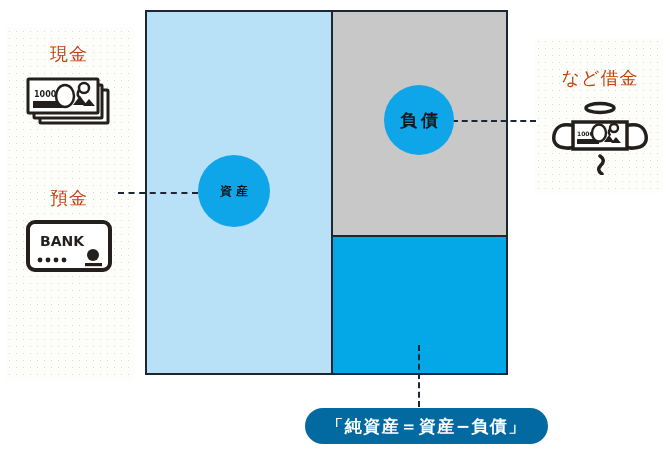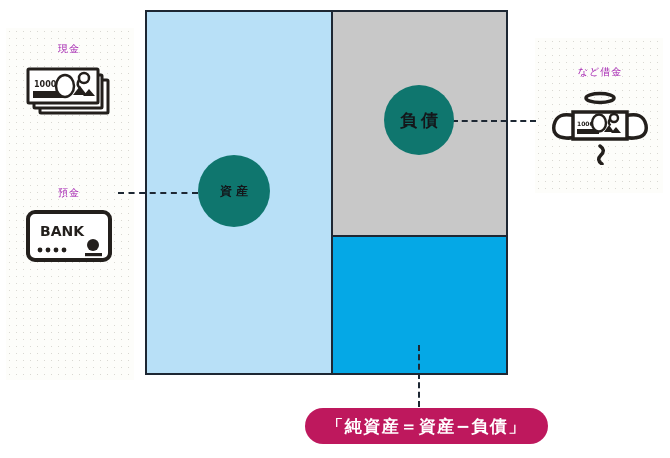--- a/index.html
+++ b/index.html
@@ -39,21 +39,21 @@
     background:#c8c8c8;
     border-bottom:2px solid #1d2733;
   }
   #cell-networth{
     left:186px;top:225px;width:173px;height:136px;
     background:#05a8e6;
   }
 
   
   .bubble{
-    position:absolute;border-radius:50%;background:#0f766e;
+    position:absolute;border-radius:50%;background:#0ea5e9;
     display:flex;align-items:center;justify-content:center;
     color:#14161a;font-weight:bold;letter-spacing:4px;
     text-indent:4px;
     font-family:"DejaVu Sans","Liberation Sans",sans-serif;
   }
   #bubble-assets{left:198px;top:155px;width:72px;height:72px;font-size:12px;}
   #bubble-liabilities{left:384px;top:85px;width:70px;height:70px;font-size:17px;}
   #bubble-networth{left:376px;top:263px;width:84px;height:84px;font-size:17px;}
 
   
@@ -65,36 +65,36 @@
     position:absolute;width:0;
     border-left:2.5px dashed #1d2733;
   }
   #conn-deposit{left:118px;top:192px;width:80px;}
   #conn-liab{left:452px;top:120px;width:84px;}
   #conn-networth{left:418px;top:345px;height:62px;}
 
   
   .item{position:absolute;text-align:center;width:118px;}
   .item-label{
-    font-size:10px;color:#a21caf;letter-spacing:1px;
+    font-size:18px;color:#c2410c;letter-spacing:1px;
     margin-bottom:7px;white-space:nowrap;
-    font-family:Liberation Mono, monospace;
+    font-family:Liberation Sans, sans-serif;
   }
   .item-art{display:flex;align-items:center;justify-content:center;}
 
   #item-cash{left:10px;top:42px;}
   #item-deposit{left:10px;top:142px;margin-top:44px;}
   #item-realestate{left:10px;top:248px;}
   #item-loan{left:540px;top:66px;width:120px;}
   .item-label.two-line{line-height:1.35;}
 
   
   #pill{
     position:absolute;left:305px;top:408px;width:243px;height:36px;
-    background:#be185d;border-radius:18px;
+    background:#0369a1;border-radius:18px;
     display:flex;align-items:center;justify-content:center;
     color:#ffffff;font-weight:bold;font-size:17px;letter-spacing:1.5px;
     font-family:"DejaVu Sans","Liberation Sans",sans-serif;
   }
 </style>
 </head>
 <body>
 
 <div id="root">
 

